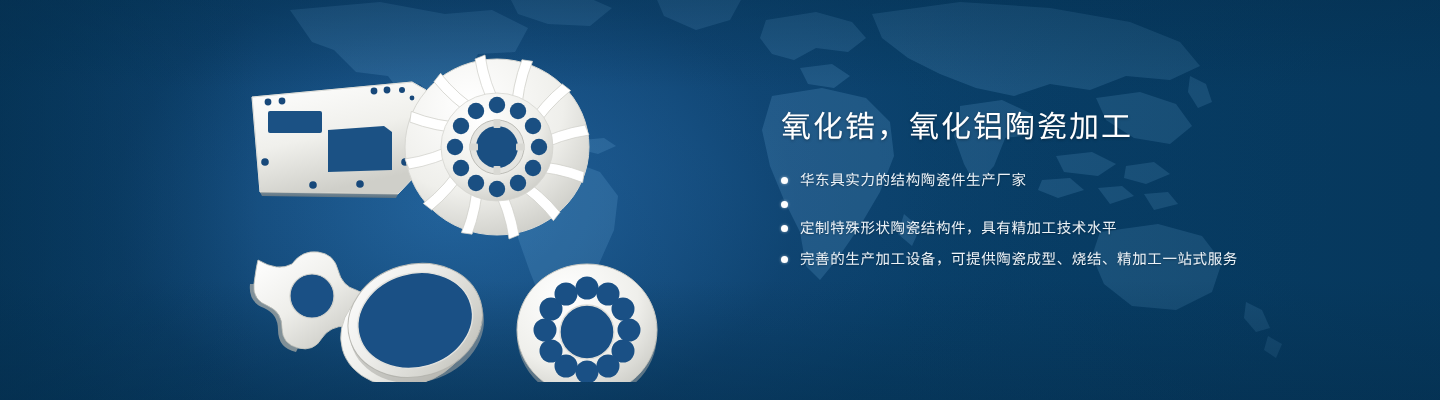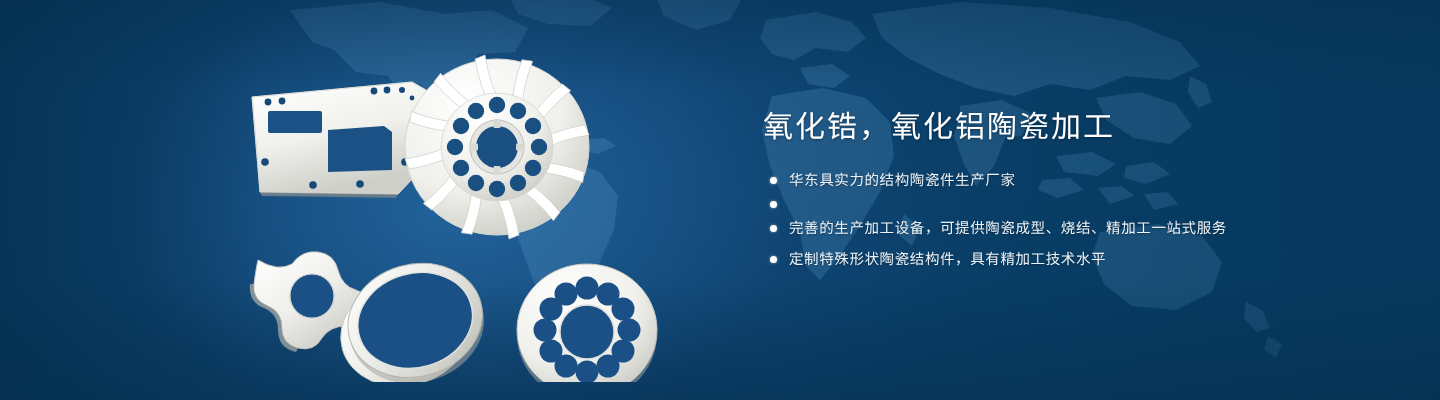--- a/index.html
+++ b/index.html
@@ -70,37 +70,37 @@
     left: 232px;
     top: 42px;
     width: 470px;
     height: 340px;
   }
   .products svg { display: block; }
 
   
   .copy {
     position: absolute;
-    left: 763px;
+    left: 781px;
     top: 108px;
     width: 600px;
   }
   .headline {
     color: #ffffff;
     font-size: 30px;
     line-height: 1.25;
     letter-spacing: 2px;
     font-weight: 400;
     margin: 0 0 24px 0;
     text-shadow: 0 1px 3px rgba(0,0,0,0.35);
     white-space: nowrap;
   }
   .bullets {
     list-style: none;
-    margin: 7px;
+    margin: 0;
     padding: 0;
   }
   .bullets li {
     display: flex;
     align-items: center;
     color: #edf3f8;
     font-size: 14.5px;
     line-height: 1.45;
     letter-spacing: 0.6px;
     margin-bottom: 10px;
@@ -354,22 +354,22 @@
     <ul class="bullets">
       <li>
         <span class="dot"></span>
         <span>华东具实力的结构陶瓷件生产厂家</span>
       </li>
       <li>
         <span class="dot"></span>
       </li>
       <li>
         <span class="dot"></span>
-        <span>完善的生产加工设备，可提供陶瓷成型、烧结、精加工一站式服务</span>
+        <span>定制特殊形状陶瓷结构件，具有精加工技术水平</span>
       </li>
       <li>
         <span class="dot"></span>
-        <span>定制特殊形状陶瓷结构件，具有精加工技术水平</span>
+        <span>完善的生产加工设备，可提供陶瓷成型、烧结、精加工一站式服务</span>
       </li>
     </ul>
   </div>
 
 </div>
 
 </body></html>

